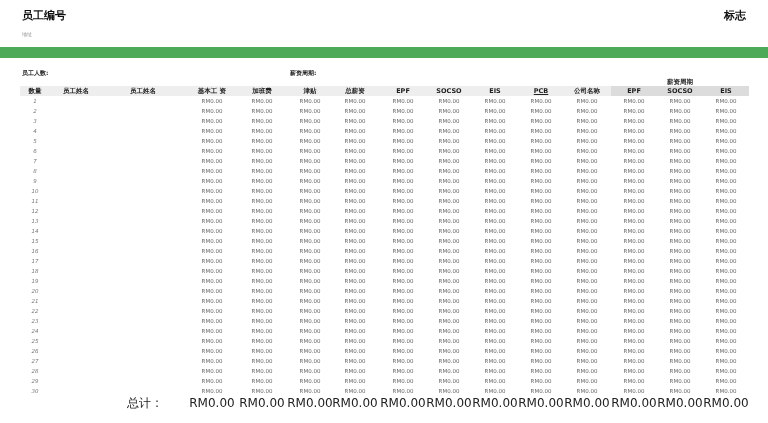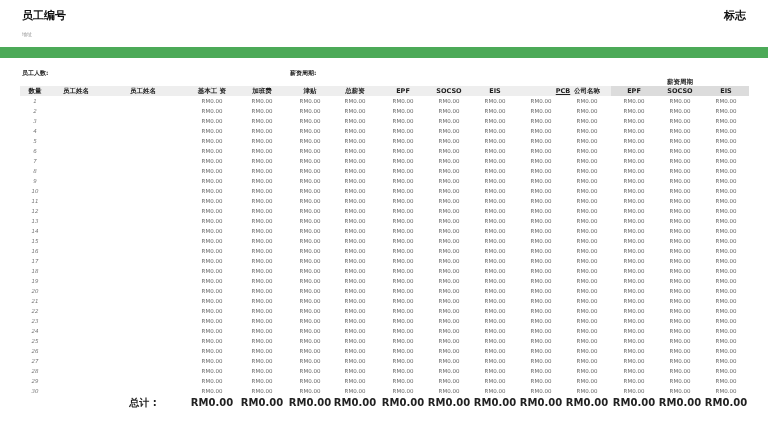--- a/index.html
+++ b/index.html
@@ -12,21 +12,21 @@
   .emp-label { position: absolute; left: 611px; width: 138px; top: 78px; text-align: center; font-size: 6.5px; font-weight: bold; color: #222; }
   .hdr-bg1 { position: absolute; left: 20px; top: 86px; width: 591px; height: 10px; background: #eeeeee; }
   .hdr-bg2 { position: absolute; left: 611px; top: 86px; width: 138px; height: 10px; background: #dcdcdc; }
   .grid { position: absolute; left: 0; top: 86px; width: 768px; }
   .row { position: relative; height: 10px; }
   .cell { position: absolute; top: 0; height: 10px; line-height: 10px; text-align: center; white-space: nowrap; }
   .hdr .cell { font-size: 6.5px; font-weight: bold; color: #222; }
   .data .cell { font-size: 5.5px; color: #666; }
   .data .cell.num { font-style: italic; color: #777; }
   .total { margin-top: 2px; }
-  .total .cell { font-size: 10px; font-weight: bold; color: #222; }
+  .total .cell { font-size: 12px; font-weight: normal; color: #222; }
 </style>
 </head>
 <body>
 
 <div class="company">员工编号</div>
 <div class="logo">标志</div>
 <div class="address">地址</div>
 <div class="greenbar"></div>
 
 <div class="meta-label" style="left:22px;">员工人数:</div>
@@ -41,21 +41,21 @@
       <div class="cell" style="left: 22px; width: 26px;">数量</div>
       <div class="cell" style="left: 46px; width: 60px;">员工姓名</div>
       <div class="cell" style="left: 108px; width: 70px;">员工姓名</div>
       <div class="cell" style="left: 187px; width: 50px;">基本工 资</div>
       <div class="cell" style="left: 239px; width: 46px;">加班费</div>
       <div class="cell" style="left: 287px; width: 46px;">津贴</div>
       <div class="cell" style="left: 332px; width: 46px;">总薪资</div>
       <div class="cell" style="left: 380px; width: 46px;">EPF</div>
       <div class="cell" style="left: 426px; width: 46px;">SOCSO</div>
       <div class="cell" style="left: 472px; width: 46px;">EIS</div>
-      <div class="cell" style="left: 540px; width: 46px; text-decoration: underline;">PCB</div>
+      <div class="cell" style="left: 518px; width: 46px; text-decoration: underline;">PCB</div>
       <div class="cell" style="left: 564px; width: 46px;">公司名称</div>
       <div class="cell" style="left: 611px; width: 46px;">EPF</div>
       <div class="cell" style="left: 657px; width: 46px;">SOCSO</div>
       <div class="cell" style="left: 703px; width: 46px;">EIS</div>
     </div>
     <div class="row data">
       <div class="cell num" style="left: 22px; width: 26px;">1</div>
       <div class="cell" style="left: 46px; width: 60px;"></div>
       <div class="cell" style="left: 108px; width: 70px;"></div>
       <div class="cell" style="left: 187px; width: 50px;">RM0.00</div>

